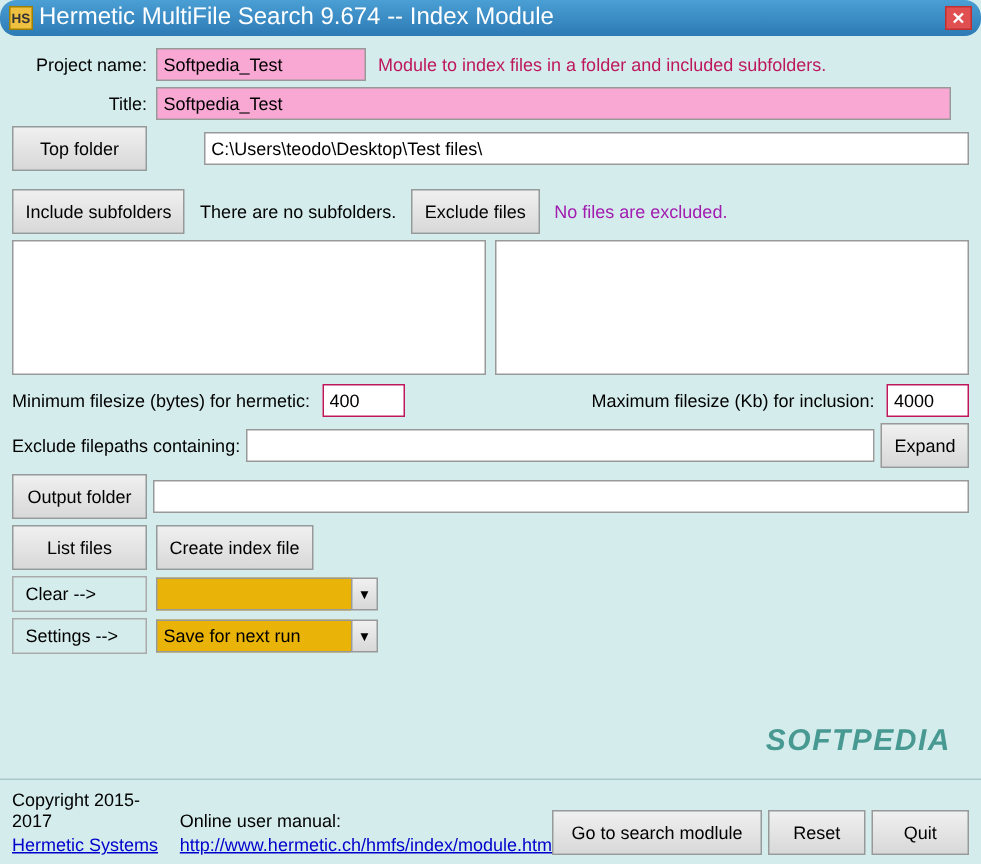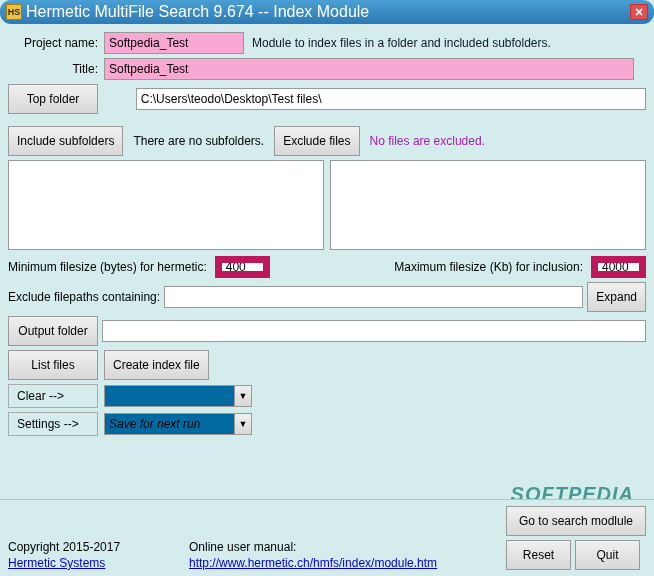--- a/index.html
+++ b/index.html
@@ -81,21 +81,21 @@
     }
     .input-project {
       width: 140px;
     }
     .input-title {
       width: 530px;
     }
     .module-desc {
       margin-left: 8px;
       font-size: 12px;
-      color: #0f172a;
+      color: #be185d;
     }
     .btn {
       background: linear-gradient(to bottom, #f0f0f0, #d8d8d8);
       border: 1px solid #999;
       padding: 2px 8px;
       font-size: 12px;
       cursor: pointer;
       height: 30px;
       white-space: nowrap;
     }
@@ -148,21 +148,21 @@
       align-items: center;
       margin-bottom: 4px;
       gap: 8px;
     }
     .size-label {
       font-size: 12px;
     }
     .size-input {
       width: 55px;
       background: white;
-      border: 7px solid #be185d;
+      border: 1px solid #be185d;
       padding: 2px 4px;
       font-size: 12px;
       height: 22px;
       outline: none;
     }
     .exclude-filepath-row {
       display: flex;
       align-items: center;
       margin-bottom: 4px;
       gap: 4px;
@@ -227,21 +227,21 @@
       bottom: 70px;
       margin-left: 38px;
     }
     .link {
       color: #0000cc;
       text-decoration: underline;
       cursor: pointer;
     }
     .bottom-buttons {
       display: flex;
-      flex-direction: column;
+      flex-direction: row;
       gap: 4px;
     }
     .bottom-btn-row {
       display: flex;
       gap: 4px;
     }
     .btn-wide {
       width: 140px;
     }
     .btn-small {
@@ -253,29 +253,28 @@
     .online-section {
       display: flex;
       flex-direction: column;
       gap: 2px;
     }
     .combo-with-arrow {
       display: flex;
       align-items: center;
     }
     .combo-input {
-      background: #0369a1;
+      background: #eab308;
       border: 1px solid #999;
       border-right: none;
       padding: 2px 4px;
       font-size: 12px;
       height: 22px;
       outline: none;
       width: 130px;
-      font-style: italic;
     }
     .combo-arrow {
       background: linear-gradient(to bottom, #f0f0f0, #d8d8d8);
       border: 1px solid #999;
       width: 18px;
       height: 22px;
       display: flex;
       align-items: center;
       justify-content: center;
       cursor: pointer;

